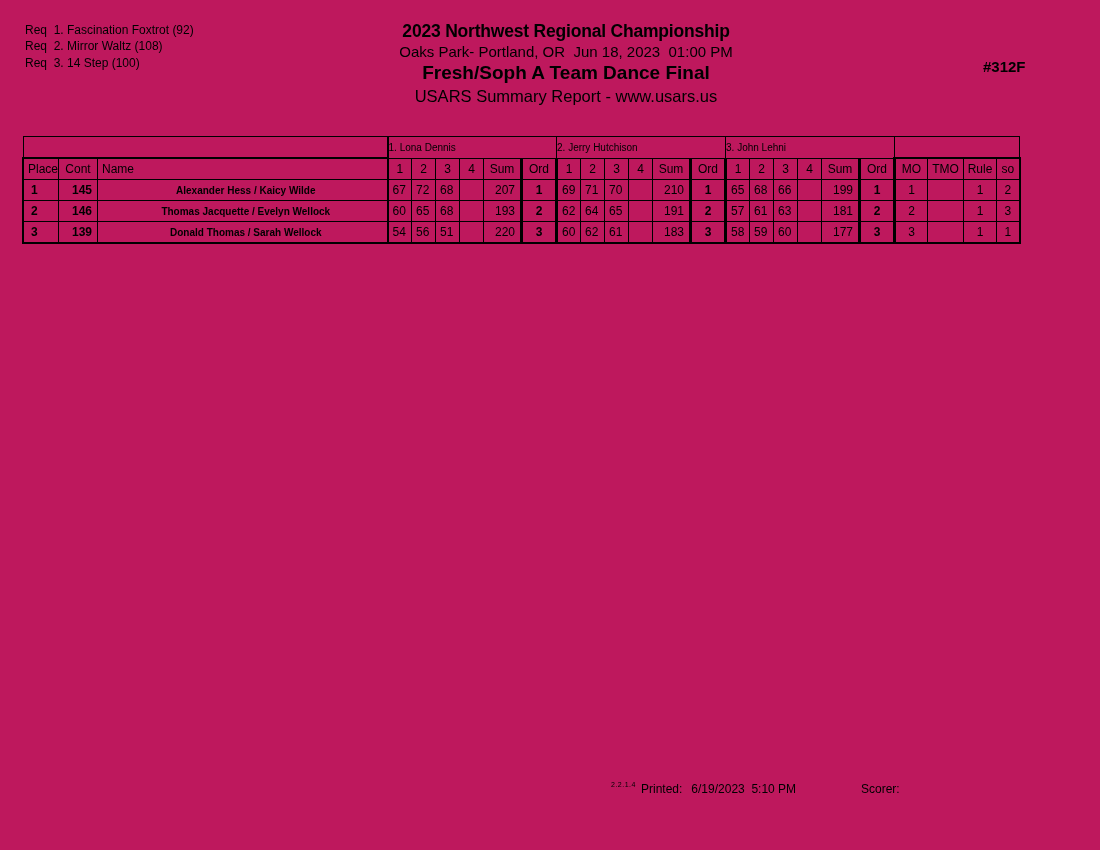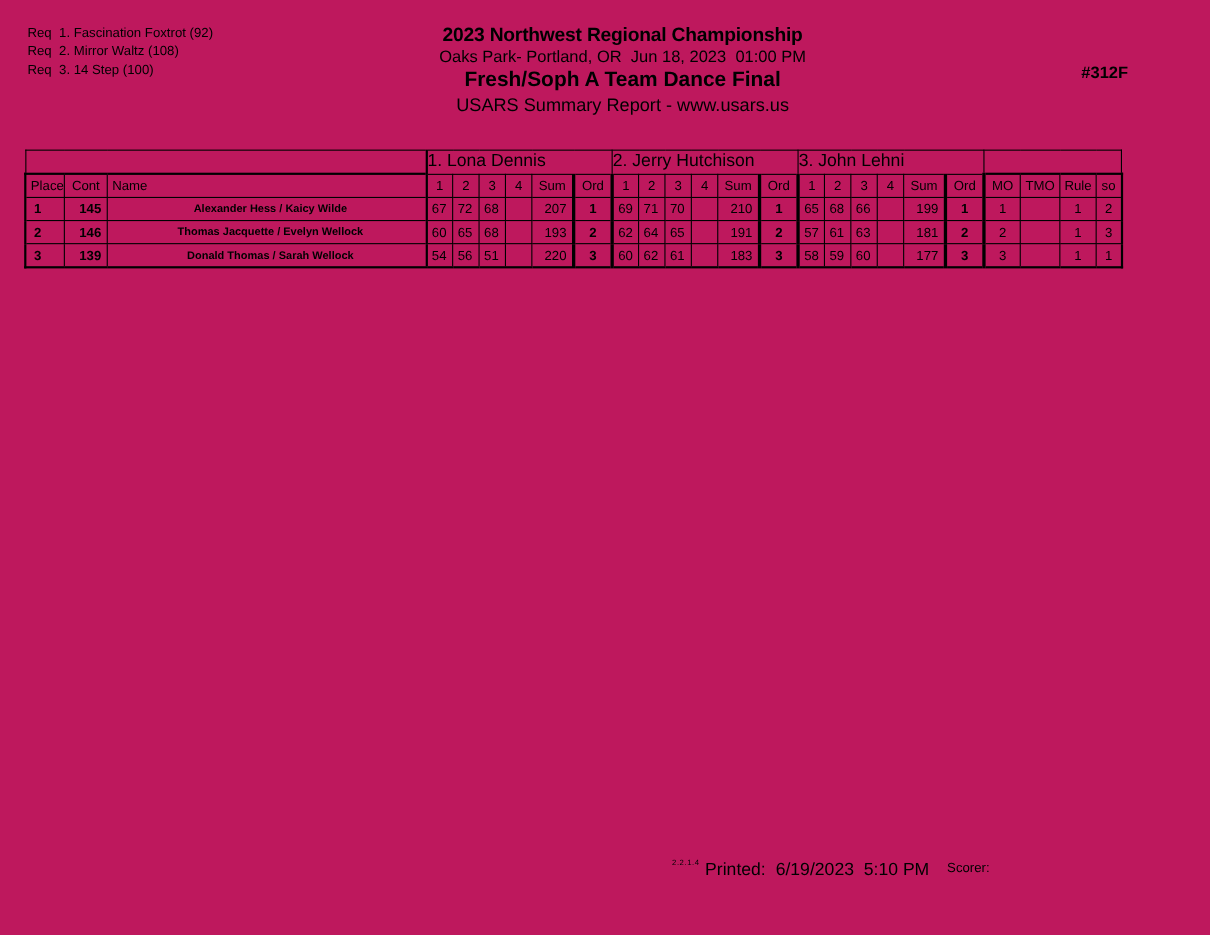--- a/index.html
+++ b/index.html
@@ -27,40 +27,40 @@
   
   table.results{
     position:absolute;left:22px;top:136px;border-collapse:collapse;table-layout:fixed;
     font-size:12px;
   }
   table.results td{
     border:1px solid #000;height:20px;padding:0;overflow:hidden;white-space:nowrap;
     vertical-align:middle;
   }
   td.nob{border:none;}
-  td.jname{font-size:16px;text-align:left;padding-left:5px;white-space:pre;}
+  td.jname{font-size:10px;text-align:left;padding-left:5px;white-space:pre;}
   .bt2{border-top-width:2px !important;}
   .bl2{border-left-width:2px !important;margin-top:40px;}
   .br2{border-right-width:2px !important;}
   .bb2{border-bottom-width:2px !important;}
   .tl{border-left:3px solid #000 !important;}
   .tr{border-right:3px solid #000 !important;}
   .jl{border-left:2px solid #000 !important;}
   .c{text-align:center;}
   .l{text-align:left;padding-left:4px !important;}
   .l6{text-align:left;padding-left:7px !important;}
   .r{text-align:right;padding-right:5px !important;}
   .bold{font-weight:bold;}
   .name-cell{font-size:10px;font-weight:bold;text-align:center;padding-left:7px !important;}
   .hd{text-align:center;}
   .hd-left{text-align:left;padding-left:4px !important;}
 
   
   .footer-version{position:absolute;left:611px;top:781px;font-size:7px;letter-spacing:0.5px;}
-  .footer-printed{position:absolute;left:641px;top:782px;font-size:16px;}
+  .footer-printed{position:absolute;left:641px;top:782px;font-size:12px;}
   .footer-printed .val{margin-left:9px;white-space:pre;}
   .footer-scorer{position:absolute;left:861px;top:782px;font-size:12px;}
 </style>
 </head>
 <body>
 
 <div class="page">
 
   <div class="req-list">
     <div class="req-item">

